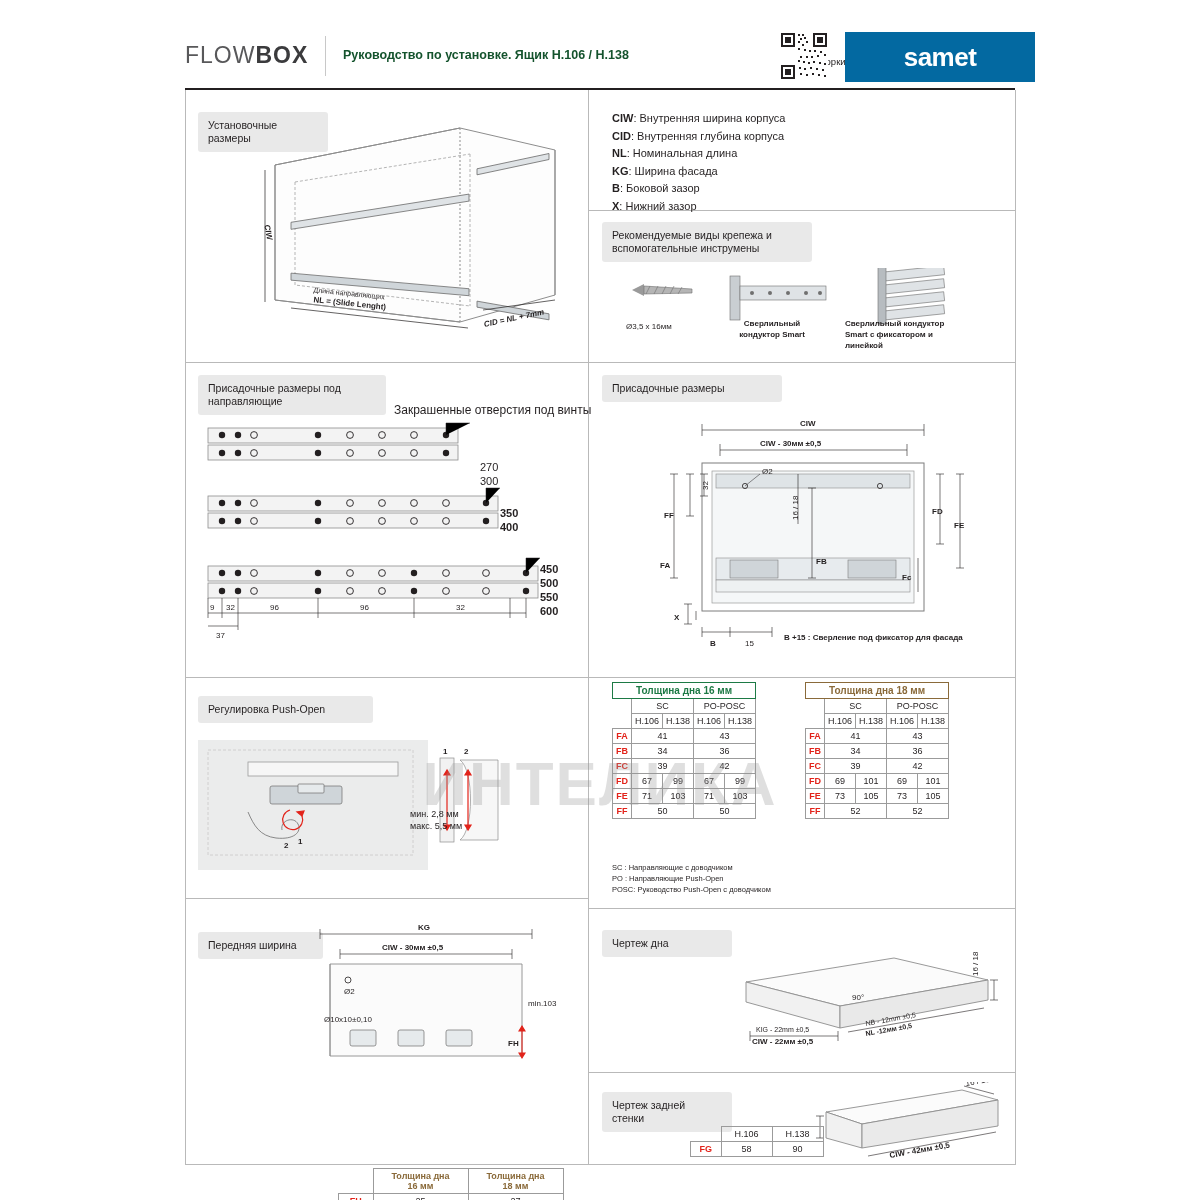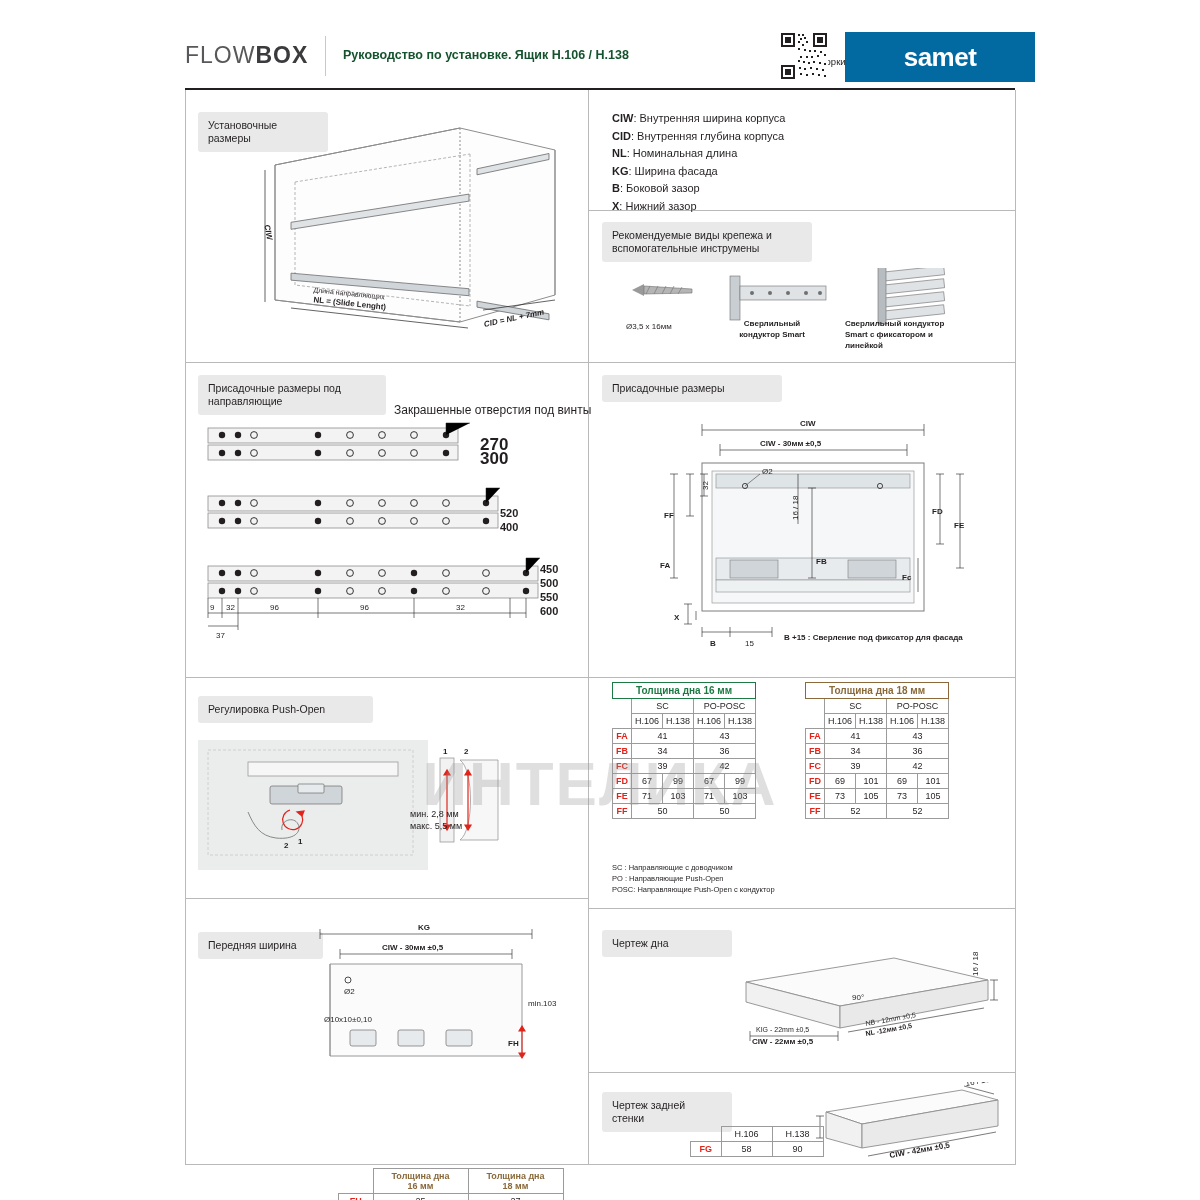--- a/index.html
+++ b/index.html
@@ -302,26 +302,26 @@
     <text class="dim" x="160" y="192">96</text>
     <text class="dim" x="256" y="192">32</text>
     <text class="dim" x="16" y="220">37</text>
 
     <g stroke="#231f20" stroke-width=".5">
       <path d="M246 17 L246 5 L270 5"></path>
         <path d="M286 85 L286 70 L300 70"></path>
         <path d="M326 155 L326 140 L340 140"></path>
     </g>
   </svg>
-  <div style="position:absolute;left:480px;top:438px;font-size:17px;font-weight:700;line-height:14px;">
+  <div style="position:absolute;left:480px;top:460px;font-size:11px;font-weight:400;line-height:14px;">
     <div>270</div>
     <div>300</div>
   </div>
   <div style="position:absolute;left:500px;top:506px;font-size:11px;font-weight:700;line-height:14px;">
-    <div>520</div>
+    <div>350</div>
     <div>400</div>
   </div>
   <div style="position:absolute;left:540px;top:562px;font-size:11px;font-weight:700;line-height:14px;">
     <div>450</div>
     <div>500</div>
     <div>550</div>
     <div>600</div>
   </div>
 
   <svg style="position:absolute;left:612px;top:408px;" width="395" height="260" viewBox="0 0 395 260">
@@ -555,21 +555,21 @@
             <td colspan="2">52</td>
             <td colspan="2">52</td>
           </tr>
     </tbody>
       </table>
   </div>
 
   <div class="note" style="left:612px;top:862px;">
     <div>SC : Направляющие с доводчиком</div>
     <div>PO : Направляющие Push-Open</div>
-    <div>POSC: Направляющие Push-Open с кондуктор</div>
+    <div>POSC: Руководство Push-Open с доводчиком</div>
   </div>
 
   <svg style="position:absolute;left:300px;top:918px;" width="290" height="150" viewBox="0 0 290 150">
     <g stroke="#231f20" stroke-width=".6" fill="none">
       <path d="M20 16 L232 16"></path>
         <path d="M20 11 L20 21"></path>
         <path d="M232 11 L232 21"></path>
       <path d="M40 36 L212 36"></path>
         <path d="M40 31 L40 41"></path>
         <path d="M212 31 L212 41"></path>

